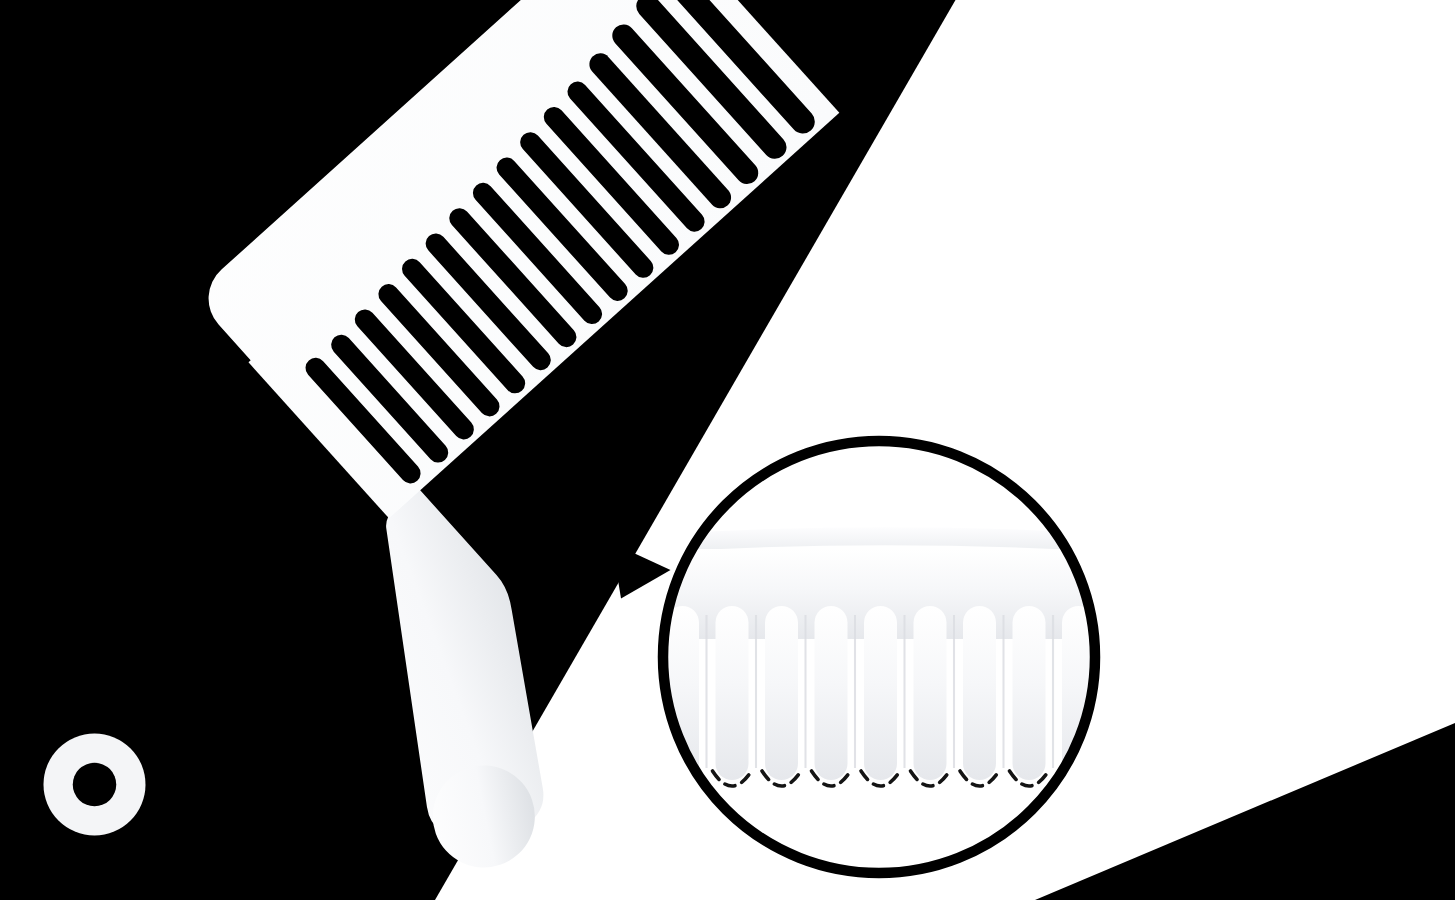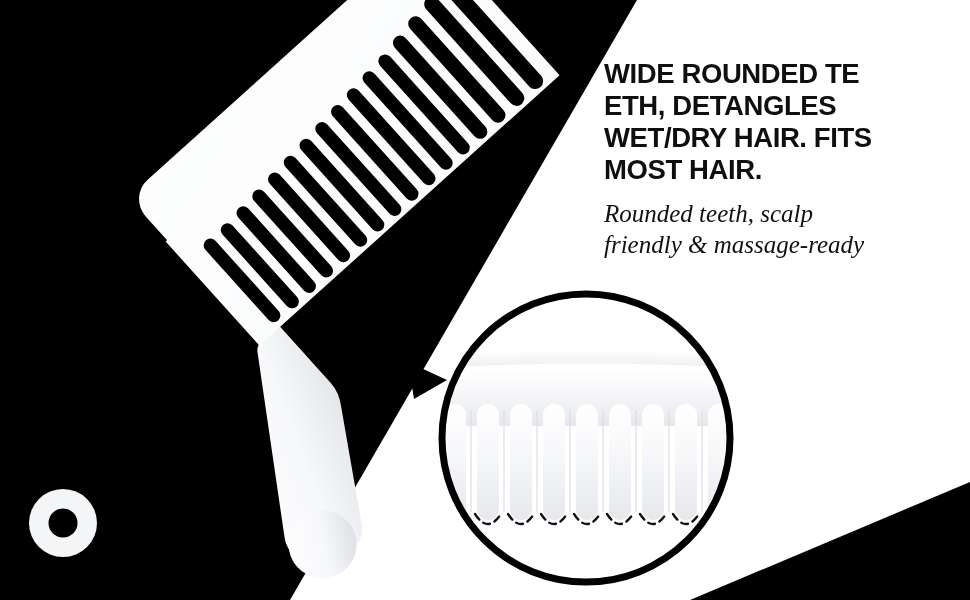--- a/index.html
+++ b/index.html
@@ -126,28 +126,20 @@
     </g>
 
     <g>
       <circle cx="63" cy="523" r="34" fill="#f4f5f7"></circle>
       <circle cx="63" cy="523" r="14.5" fill="#000000"></circle>
     </g>
 
     <rect x="0" y="0" width="970" height="600" fill="url(#combShade)" mask="url(#teethMask)"></rect>
   </svg>
 
-  <div id="copy-block">
-    <h1 id="headline">WIDE ROUNDED TE
-ETH, DETANGLES
-WET/DRY HAIR. FITS
-MOST HAIR.</h1>
-    <p id="subhead">Rounded teeth, scalp
-friendly &amp; massage-ready</p>
-  </div>
 
   <svg class="layer" viewBox="0 0 970 600" width="970" height="600" preserveAspectRatio="none">
     <defs>
       <clipPath id="lensClip">
         <circle cx="586" cy="438" r="142"></circle>
       </clipPath>
       <linearGradient id="zoomShade" x1="0" y1="0" x2="0" y2="1">
         <stop offset="0" stop-color="#ffffff"></stop>
         <stop offset="0.45" stop-color="#f6f7f9"></stop>
         <stop offset="1" stop-color="#e6e8ec"></stop>

